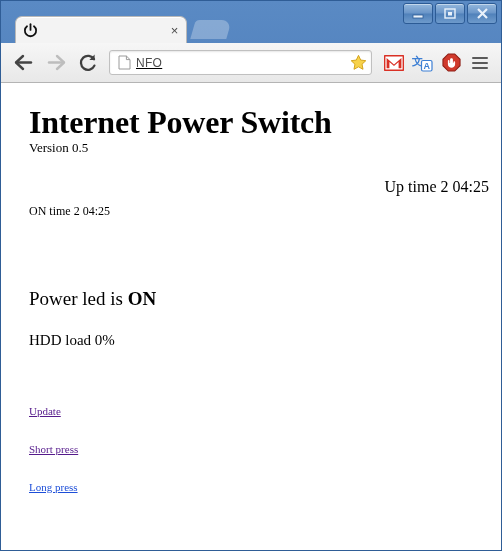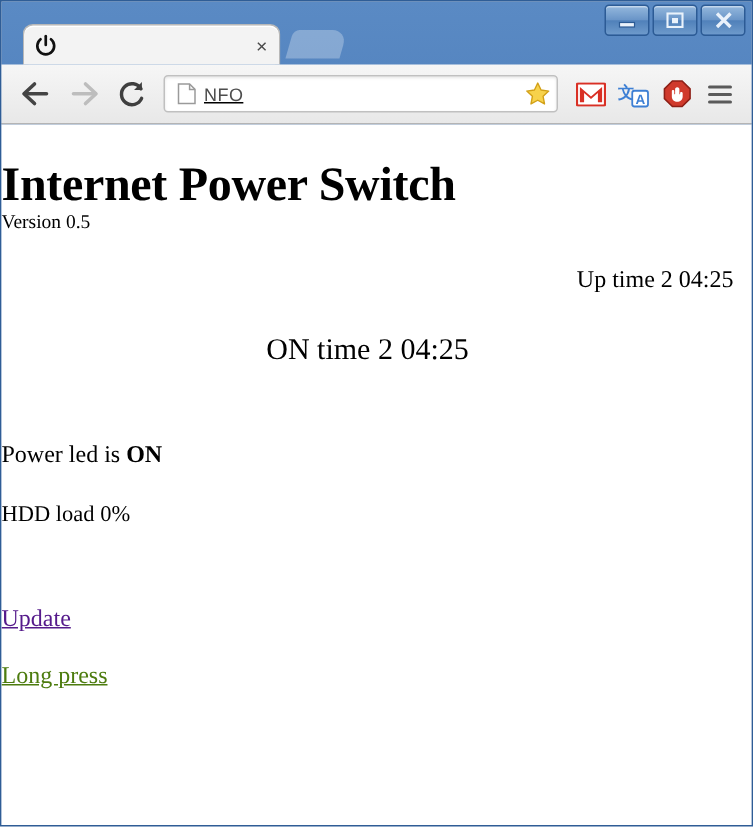--- a/index.html
+++ b/index.html
@@ -185,47 +185,47 @@
   
   .viewport {
     flex: 1 1 auto;
     background: #ffffff;
     overflow: hidden;
     position: relative;
   }
   .page {
     font-family: "Liberation Serif", "DejaVu Serif", serif;
     color: #000000;
-    padding: 8px 12px 0 0;
+    padding: 8px 12px 0 28px;
   }
   .page h1 {
     font-size: 32px;
     font-weight: bold;
     margin: 14px 0 0 0;
     line-height: 1.1;
     letter-spacing: -0.2px;
   }
   .line-version {
     font-size: 13px;
   }
   .line-uptime { font-size: 16px; margin-top: 22px; text-align: right; }
-  .line-ontime { font-size: 20px; margin-top: 26px; text-align: center; }
-  .line-powerled { font-size: 16px; margin-top: 50px; }
+  .line-ontime { font-size: 12px; margin-top: 8px; }
+  .line-powerled { font-size: 19px; margin-top: 69px; }
   .line-powerled b { font-weight: bold; }
   .line-hdd { font-size: 15px; margin-top: 22px; }
 
   .links { margin-top: 52px; }
   .links a {
     display: inline-block;
-    font-size: 16px;
+    font-size: 11px;
     text-decoration: underline;
   }
   .link-row { margin-bottom: 20px; }
   .link-visited { color: #551a8b; }
-  .link-unvisited { color: #4d7c0f; }
+  .link-unvisited { color: #1d4ed8; }
 </style>
 </head>
 <body>
 
 <div class="window">
 
   <div class="titlebar">
 
     <div class="win-buttons">
       <div class="win-btn">
@@ -344,20 +344,23 @@
 
       <div class="line-powerled"><span>Power led is </span><b>ON</b></div>
 
       <div class="line-hdd">HDD load 0%</div>
 
       <div class="links">
         <div class="link-row">
           <a class="link-visited" href="#">Update</a>
         </div>
         <div class="link-row">
+          <a class="link-visited" href="#">Short press</a>
+        </div>
+        <div class="link-row">
           <a class="link-unvisited" href="#">Long press</a>
         </div>
       </div>
 
     </div>
   </div>
 
 </div>
 
 </body></html>

